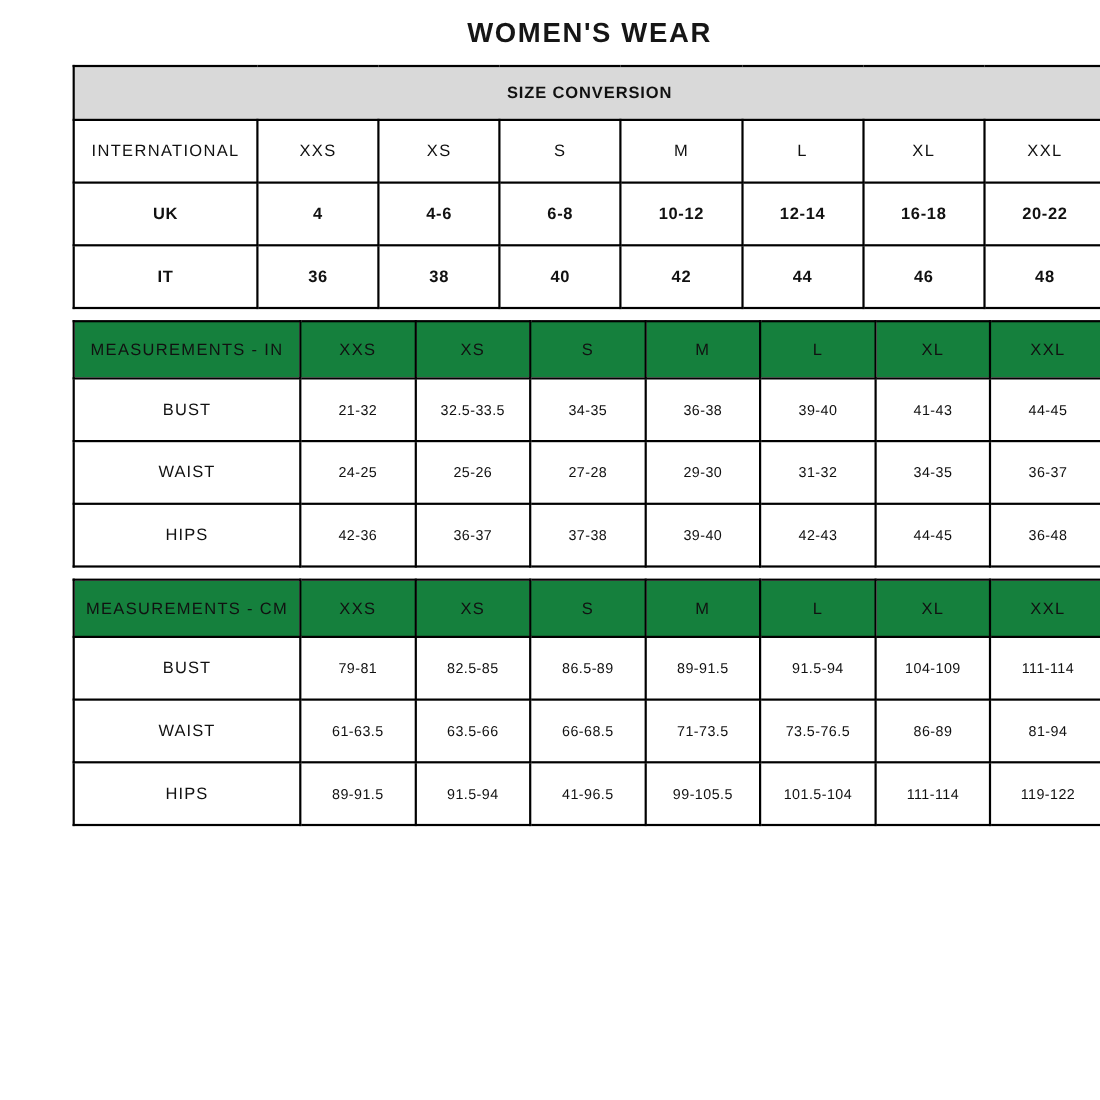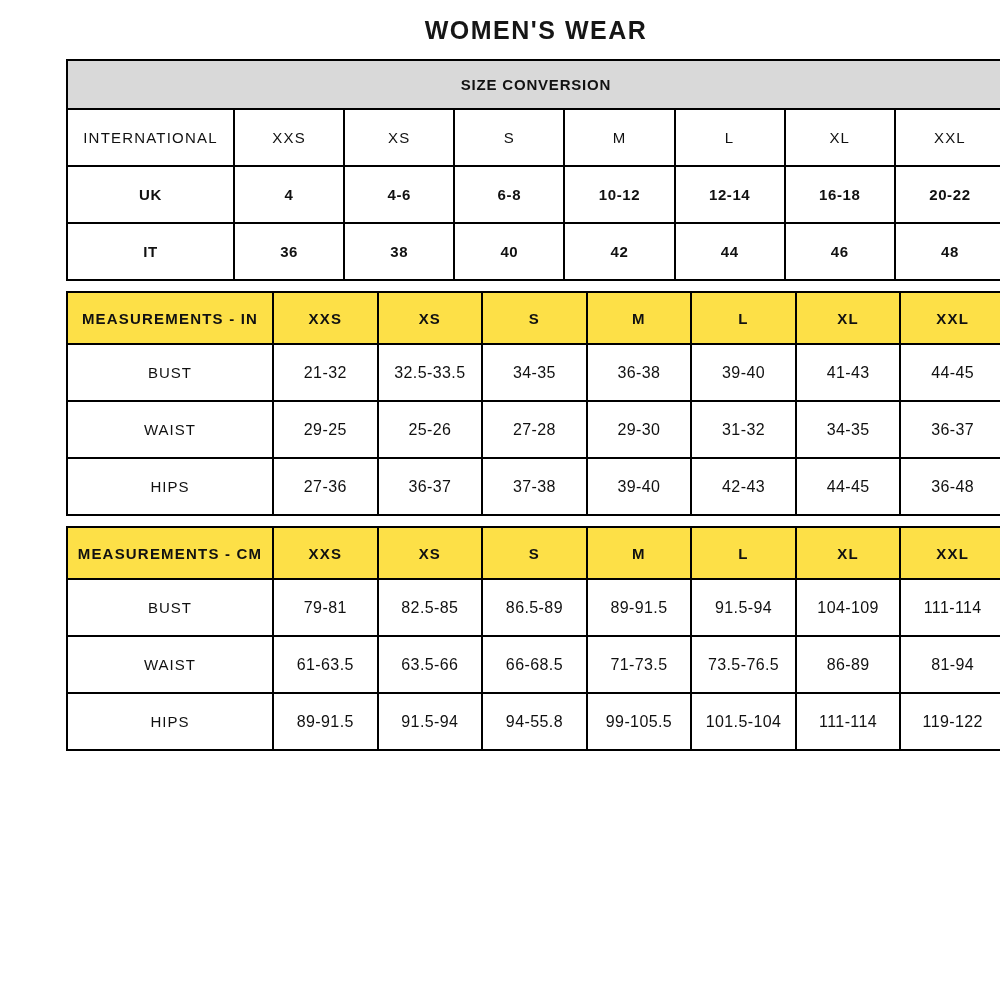--- a/index.html
+++ b/index.html
@@ -59,28 +59,28 @@
   .conv td {
     height: 55px;
     font-size: 15px;
     letter-spacing: 0.6px;
     font-weight: bold;
   }
   
   .meas col.labelcol { width: 206px; }
   .meas tr.hdr th {
     height: 50px;
-    background: #fde047;
-    font-size: 15px;
-    font-weight: bold;
+    background: #15803d;
+    font-size: 15px;
+    font-weight: normal;
     letter-spacing: 1.2px;
   }
   .meas td {
     height: 55px;
-    font-size: 16px;
+    font-size: 13px;
     letter-spacing: 0.4px;
   }
   .meas td.lbl {
     font-size: 15px;
     letter-spacing: 1px;
   }
 </style>
 </head>
 <body>
 
@@ -165,31 +165,31 @@
           <td>21-32</td>
           <td>32.5-33.5</td>
           <td>34-35</td>
           <td>36-38</td>
           <td>39-40</td>
           <td>41-43</td>
           <td>44-45</td>
         </tr>
         <tr>
           <td class="lbl">WAIST</td>
-          <td>29-25</td>
+          <td>24-25</td>
           <td>25-26</td>
           <td>27-28</td>
           <td>29-30</td>
           <td>31-32</td>
           <td>34-35</td>
           <td>36-37</td>
         </tr>
         <tr>
           <td class="lbl">HIPS</td>
-          <td>27-36</td>
+          <td>42-36</td>
           <td>36-37</td>
           <td>37-38</td>
           <td>39-40</td>
           <td>42-43</td>
           <td>44-45</td>
           <td>36-48</td>
         </tr>
       </tbody>
   </table>
 
@@ -232,21 +232,21 @@
           <td>66-68.5</td>
           <td>71-73.5</td>
           <td>73.5-76.5</td>
           <td>86-89</td>
           <td>81-94</td>
         </tr>
         <tr>
           <td class="lbl">HIPS</td>
           <td>89-91.5</td>
           <td>91.5-94</td>
-          <td>94-55.8</td>
+          <td>41-96.5</td>
           <td>99-105.5</td>
           <td>101.5-104</td>
           <td>111-114</td>
           <td>119-122</td>
         </tr>
       </tbody>
   </table>
 
 </div>
 

